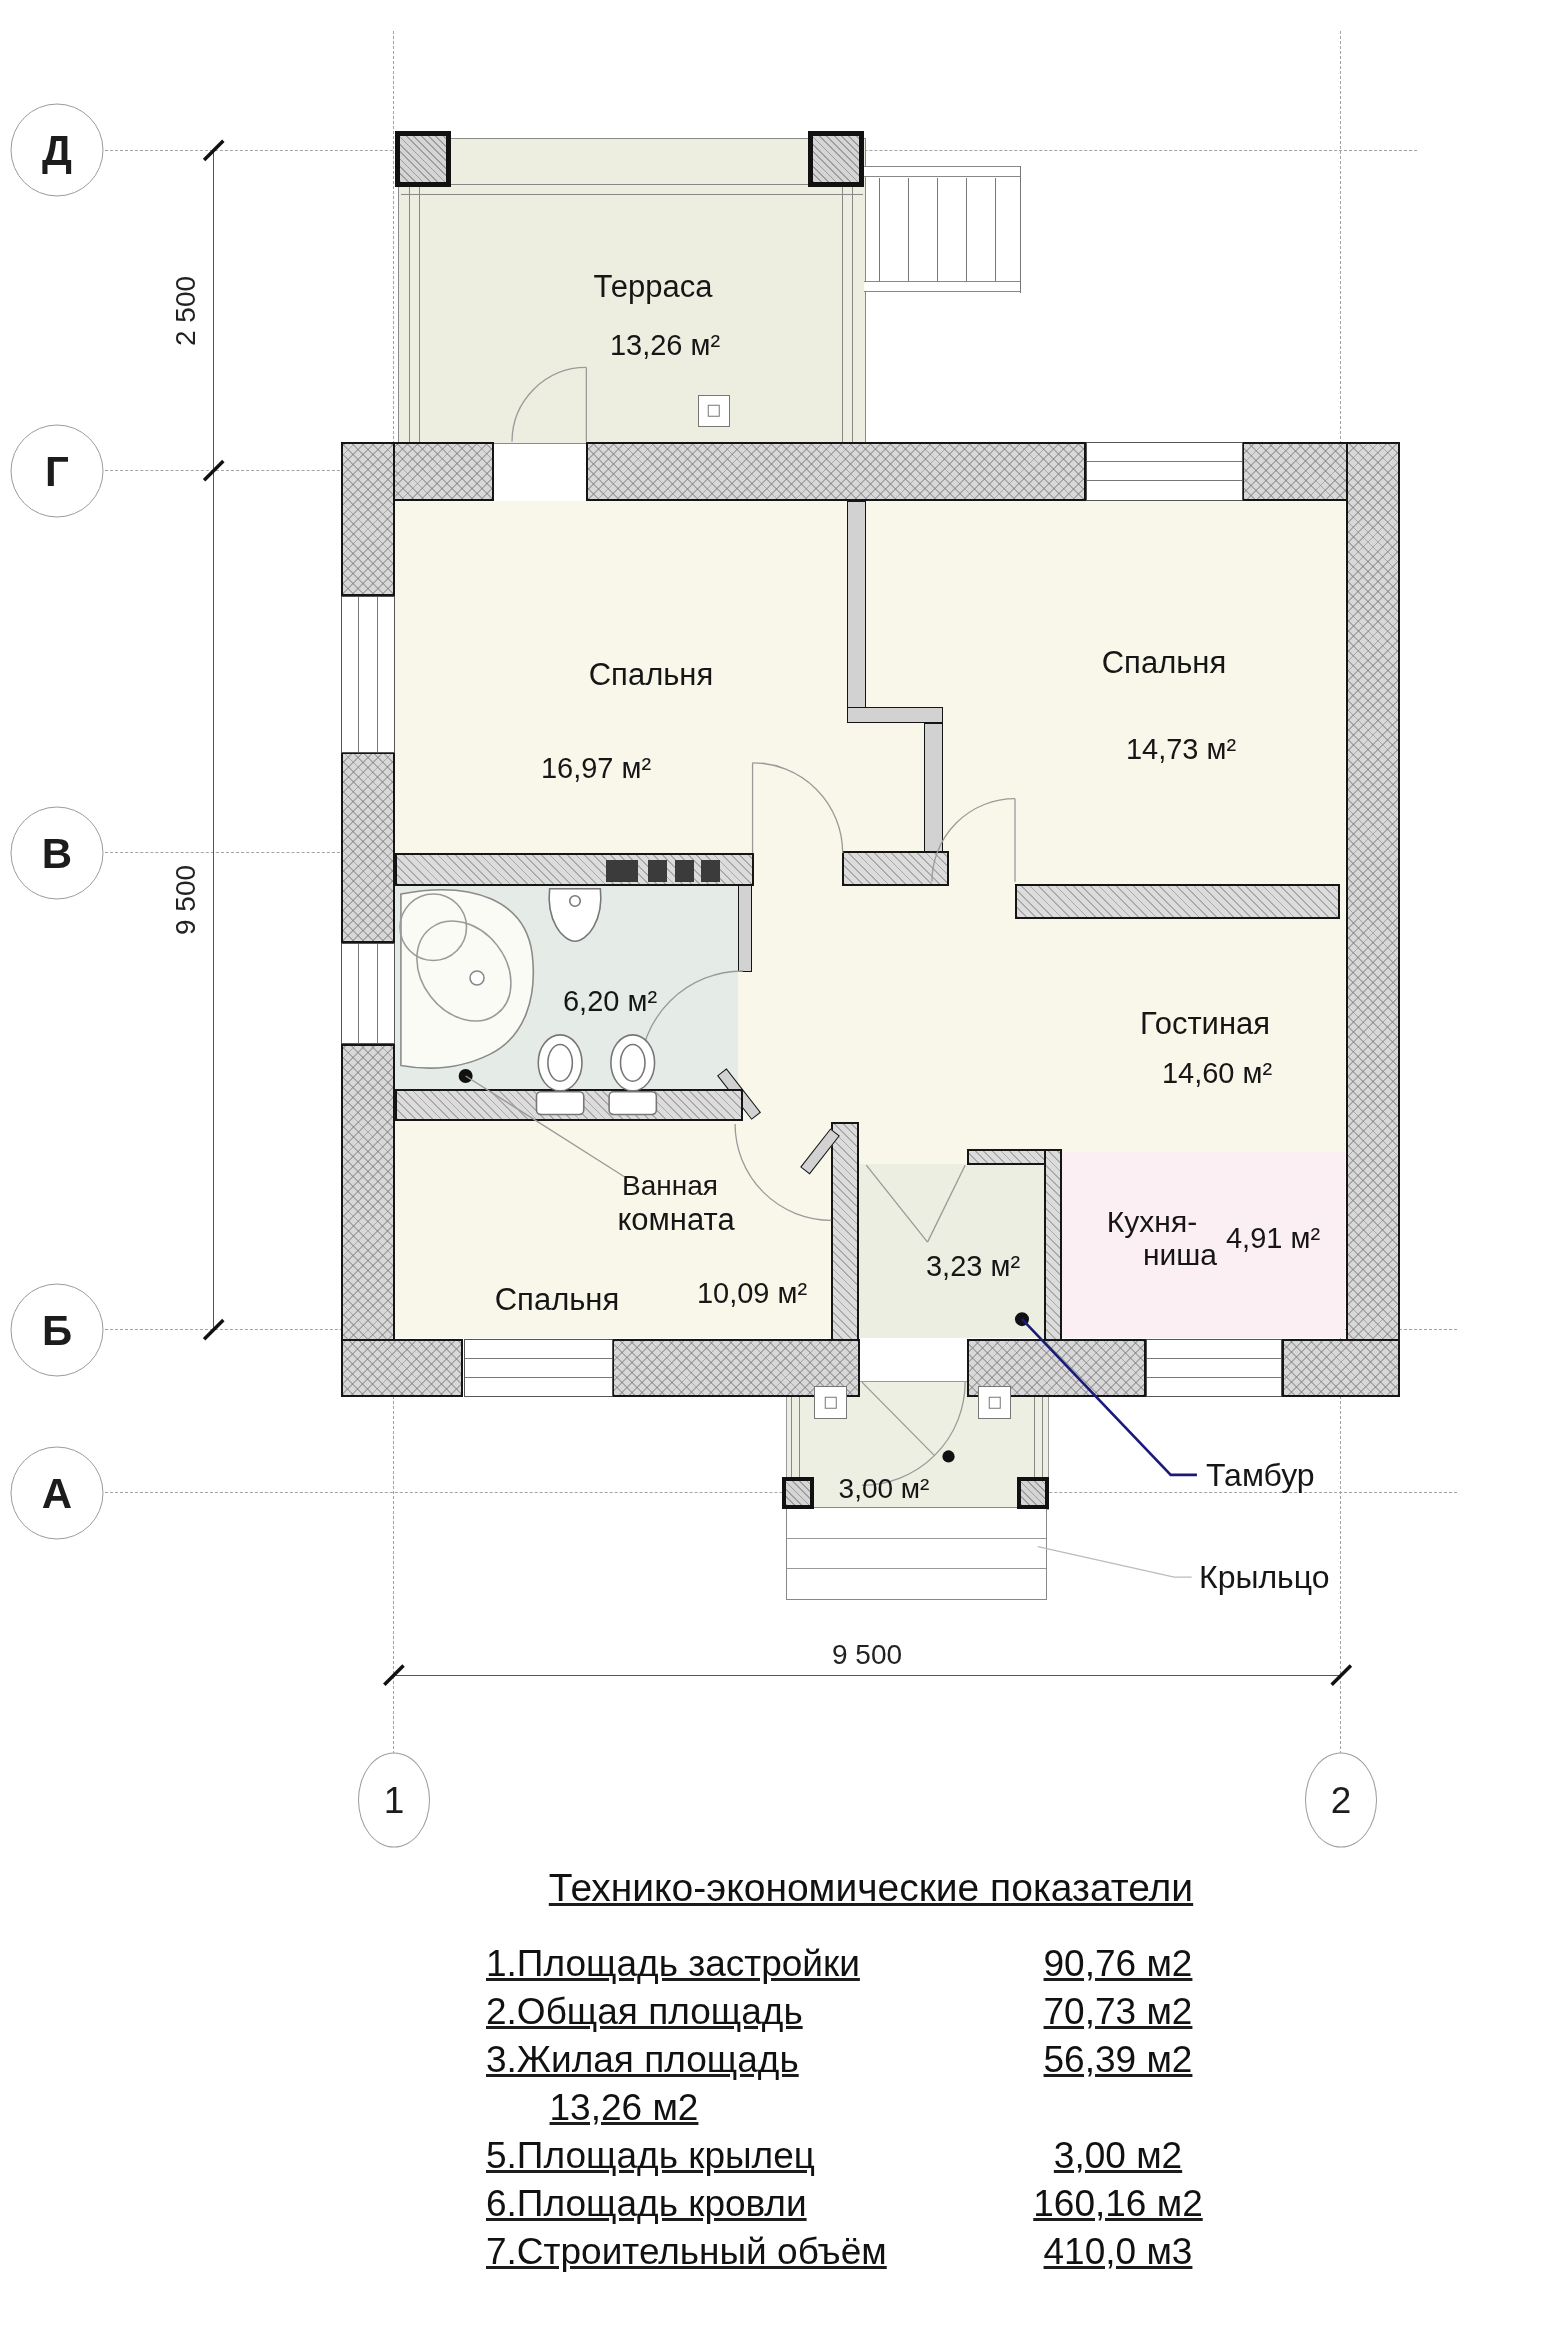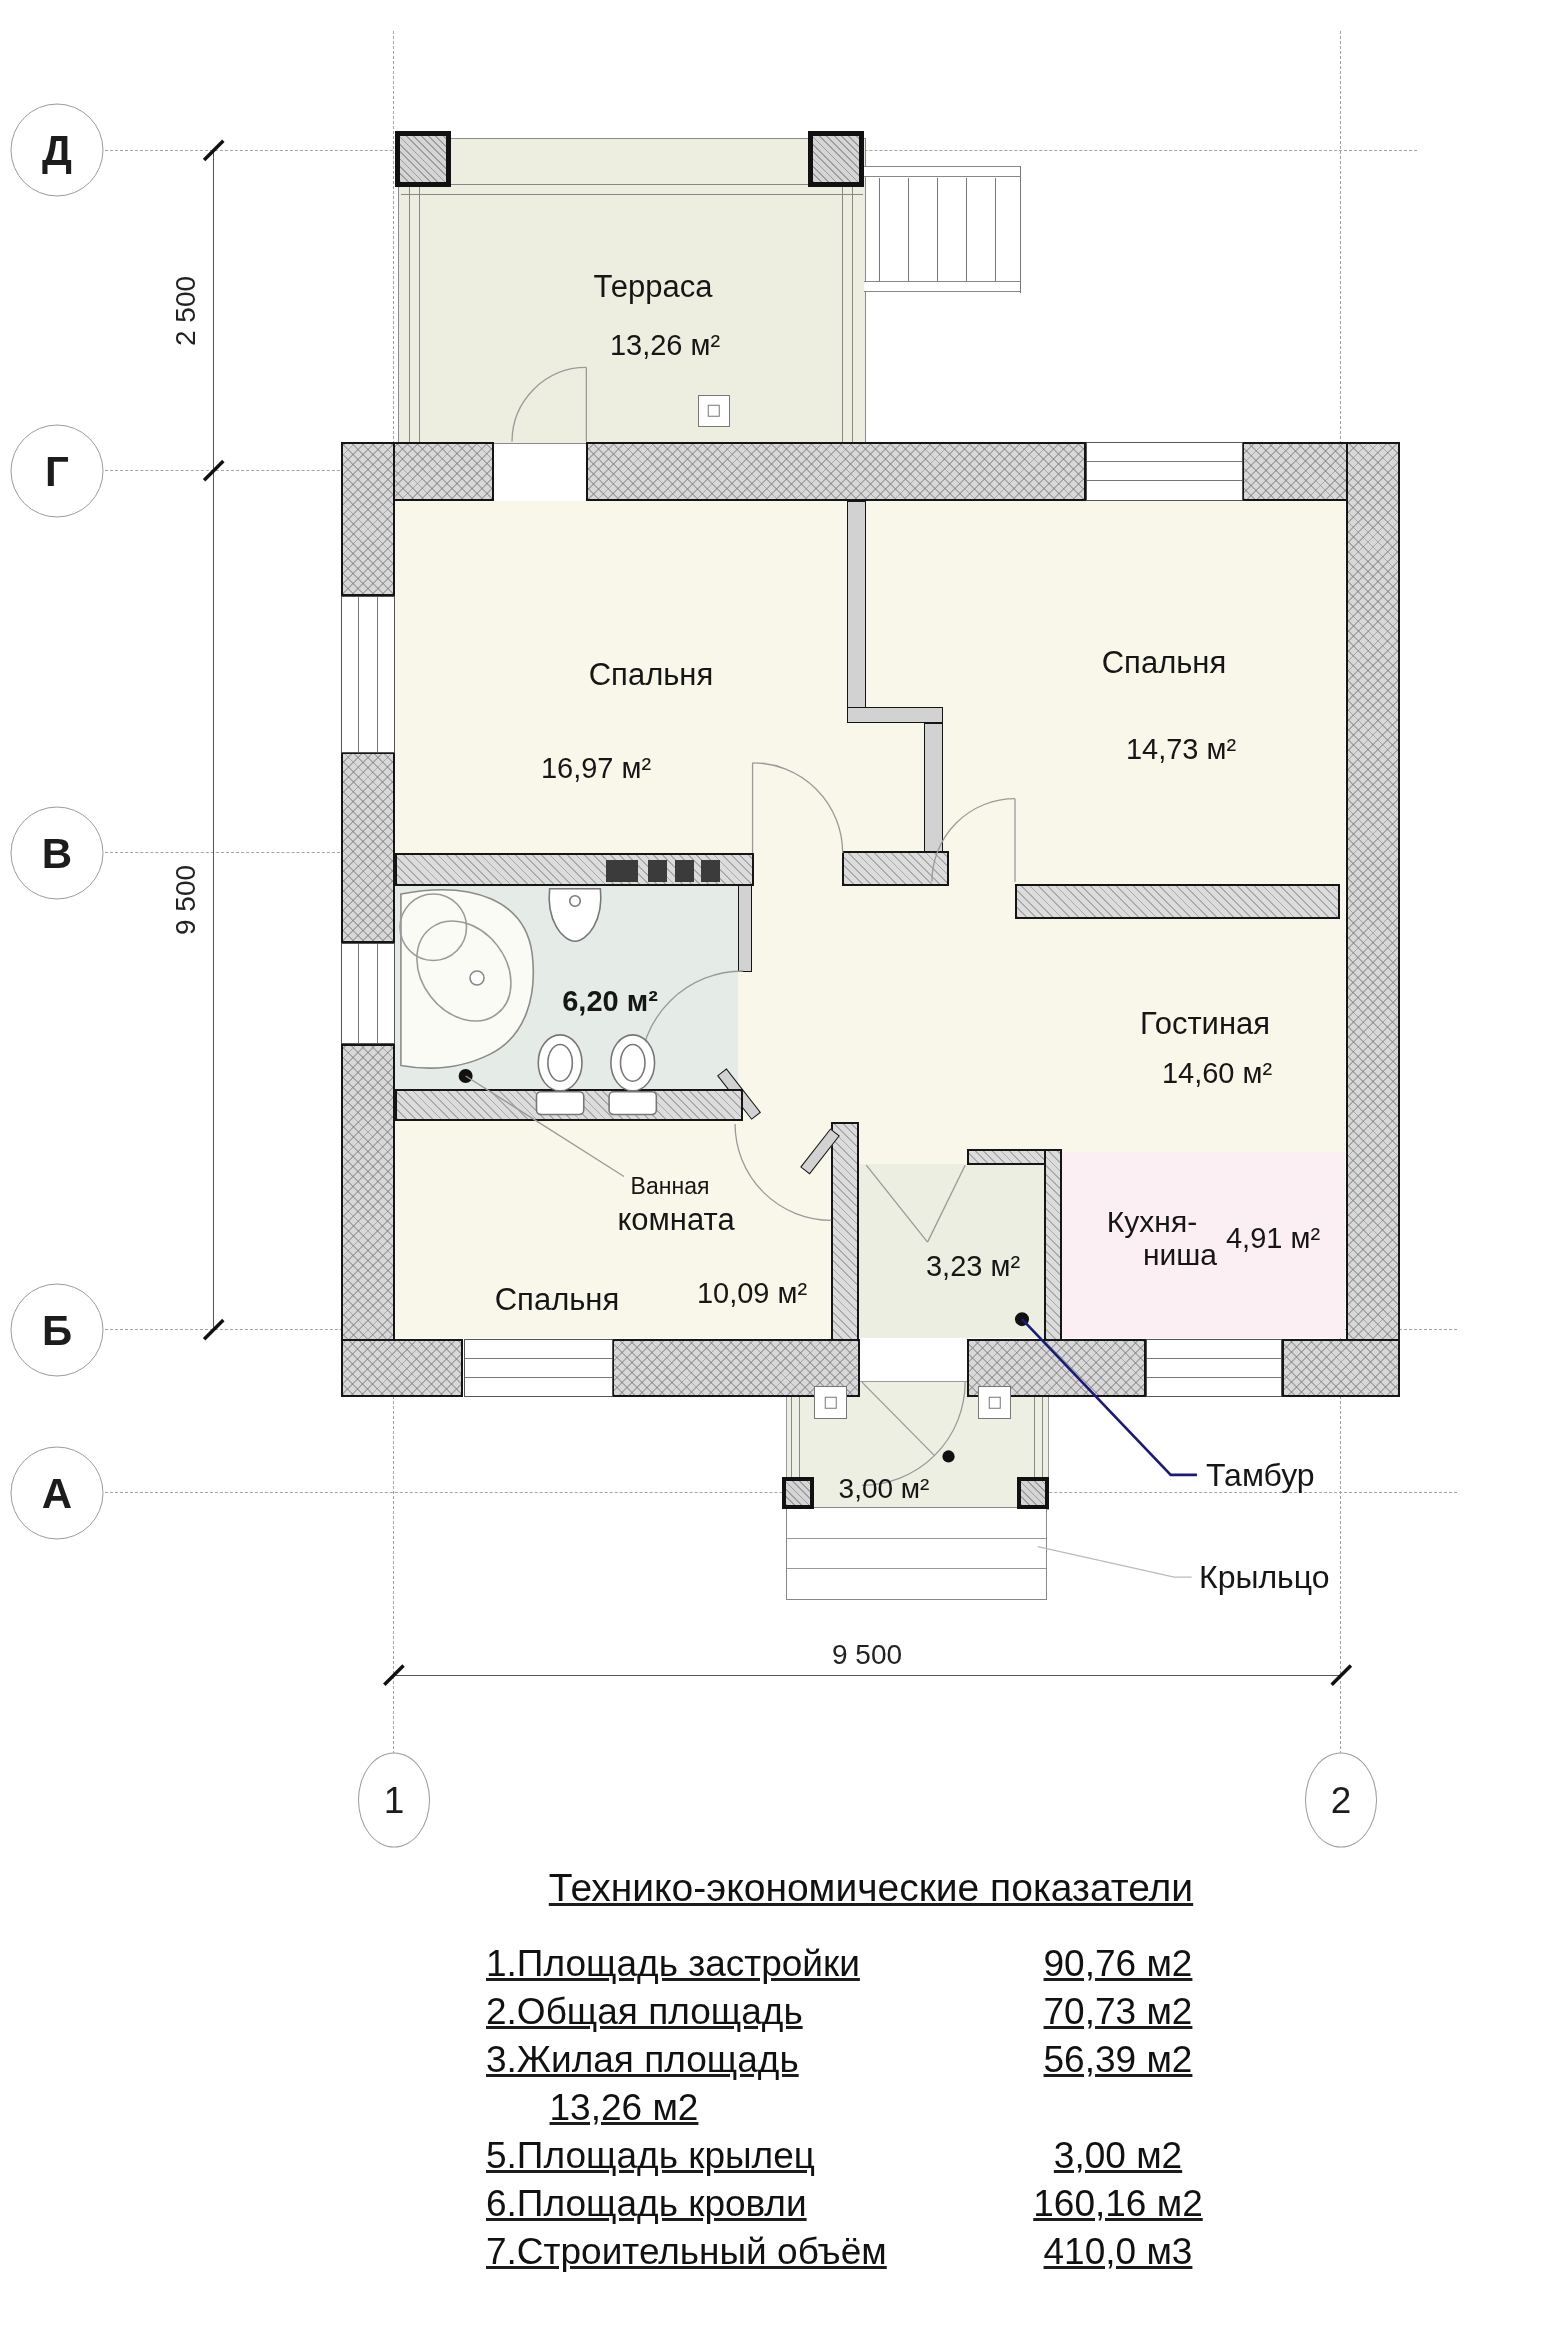--- a/index.html
+++ b/index.html
@@ -250,22 +250,22 @@
 
   <div class="lbl" style="left:653px;top:287px;font-size:31px;">Терраса</div>
   <div class="lbl" style="left:665px;top:345px;font-size:29px;">13,26 м²</div>
 
   <div class="lbl" style="left:651px;top:675px;font-size:31px;">Спальня</div>
   <div class="lbl" style="left:596px;top:768px;font-size:29px;">16,97 м²</div>
 
   <div class="lbl" style="left:1164px;top:663px;font-size:31px;">Спальня</div>
   <div class="lbl" style="left:1181px;top:749px;font-size:29px;">14,73 м²</div>
 
-  <div class="lbl" style="left:610px;top:1001px;font-size:29px;font-weight:bold;">6,20 м²</div>
-  <div class="lbl" style="left:670px;top:1186px;font-size:23px;">Ванная</div>
+  <div class="lbl" style="left:610px;top:1001px;font-size:29px;">6,20 м²</div>
+  <div class="lbl" style="left:670px;top:1186px;font-size:28px;">Ванная</div>
   <div class="lbl" style="left:676px;top:1220px;font-size:31px;">комната</div>
 
   <div class="lbl" style="left:557px;top:1300px;font-size:31px;">Спальня</div>
   <div class="lbl" style="left:752px;top:1293px;font-size:29px;">10,09 м²</div>
 
   <div class="lbl" style="left:1205px;top:1024px;font-size:31px;">Гостиная</div>
   <div class="lbl" style="left:1217px;top:1073px;font-size:29px;">14,60 м²</div>
 
   <div class="lbl" style="left:1152px;top:1222px;font-size:30px;">Кухня-</div>
   <div class="lbl" style="left:1180px;top:1255px;font-size:30px;">ниша</div>

